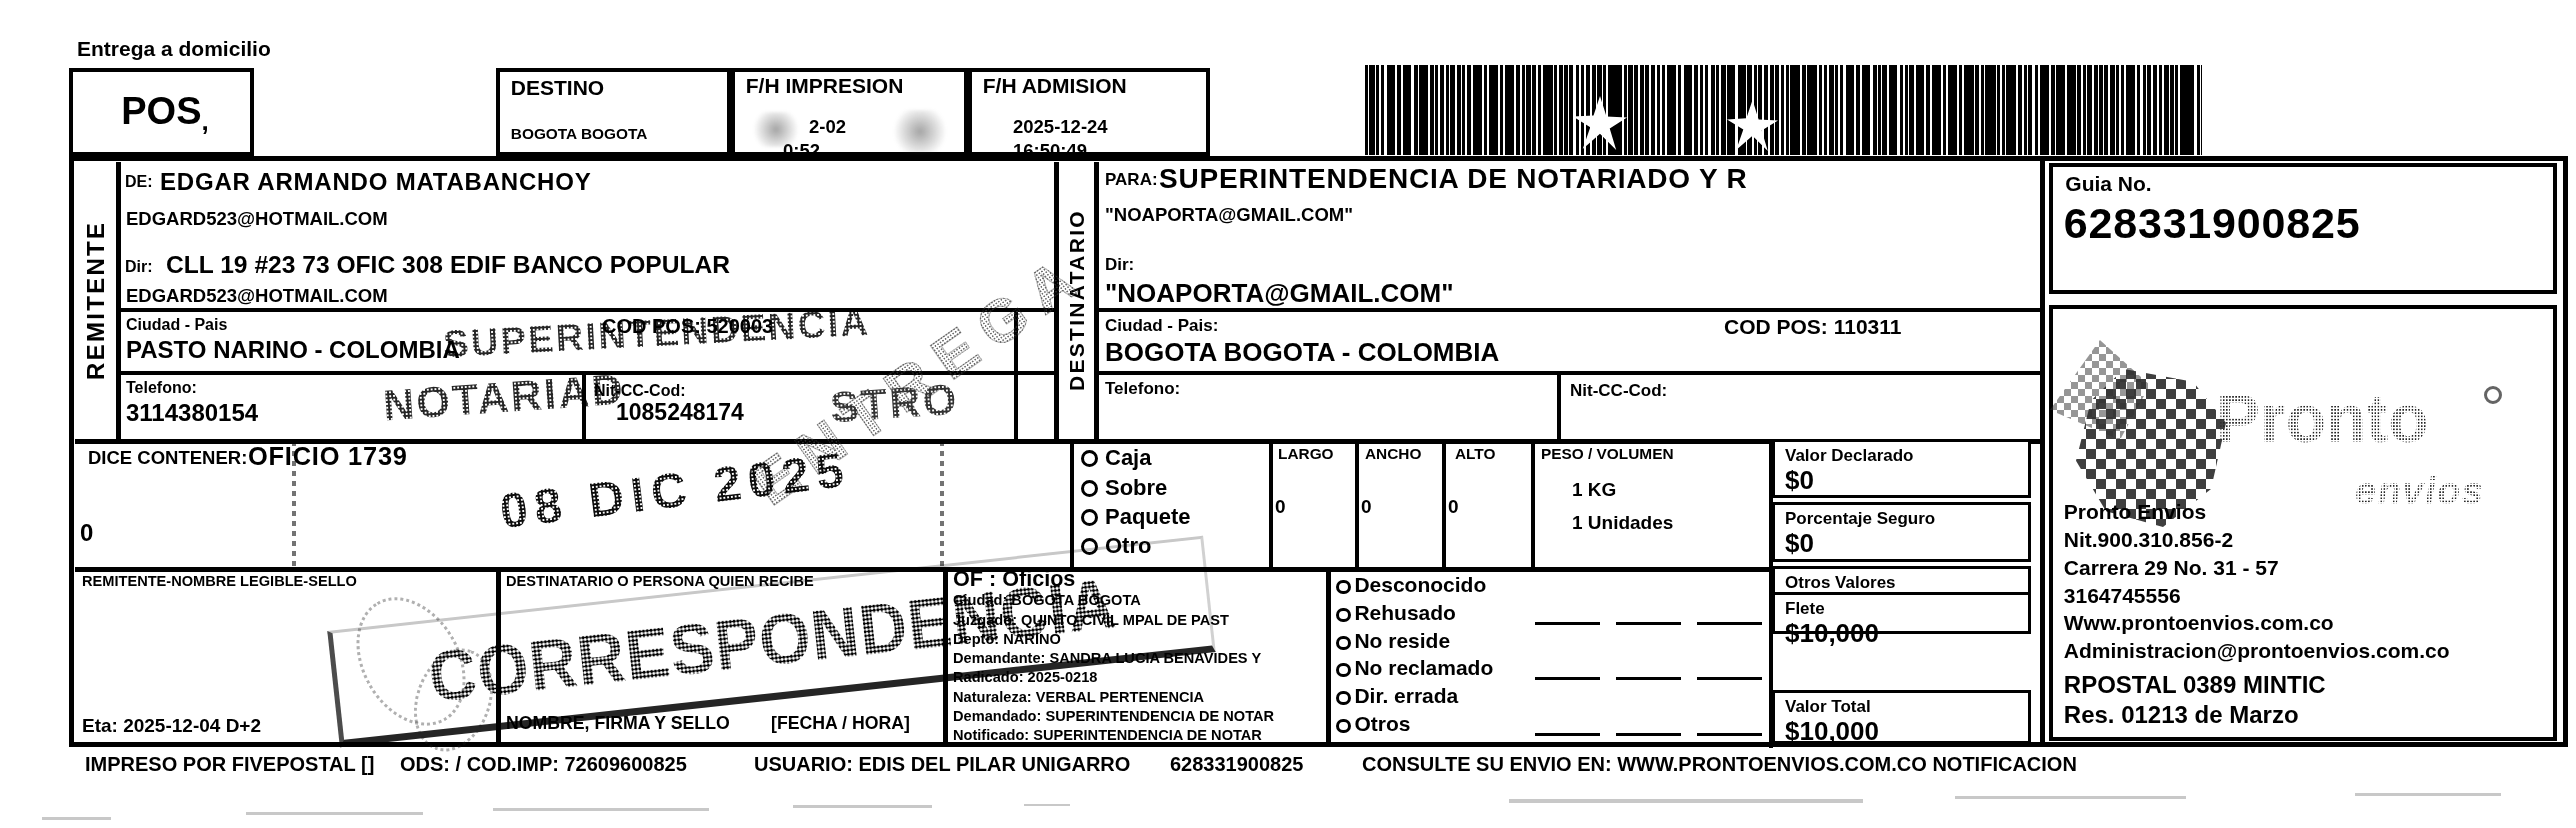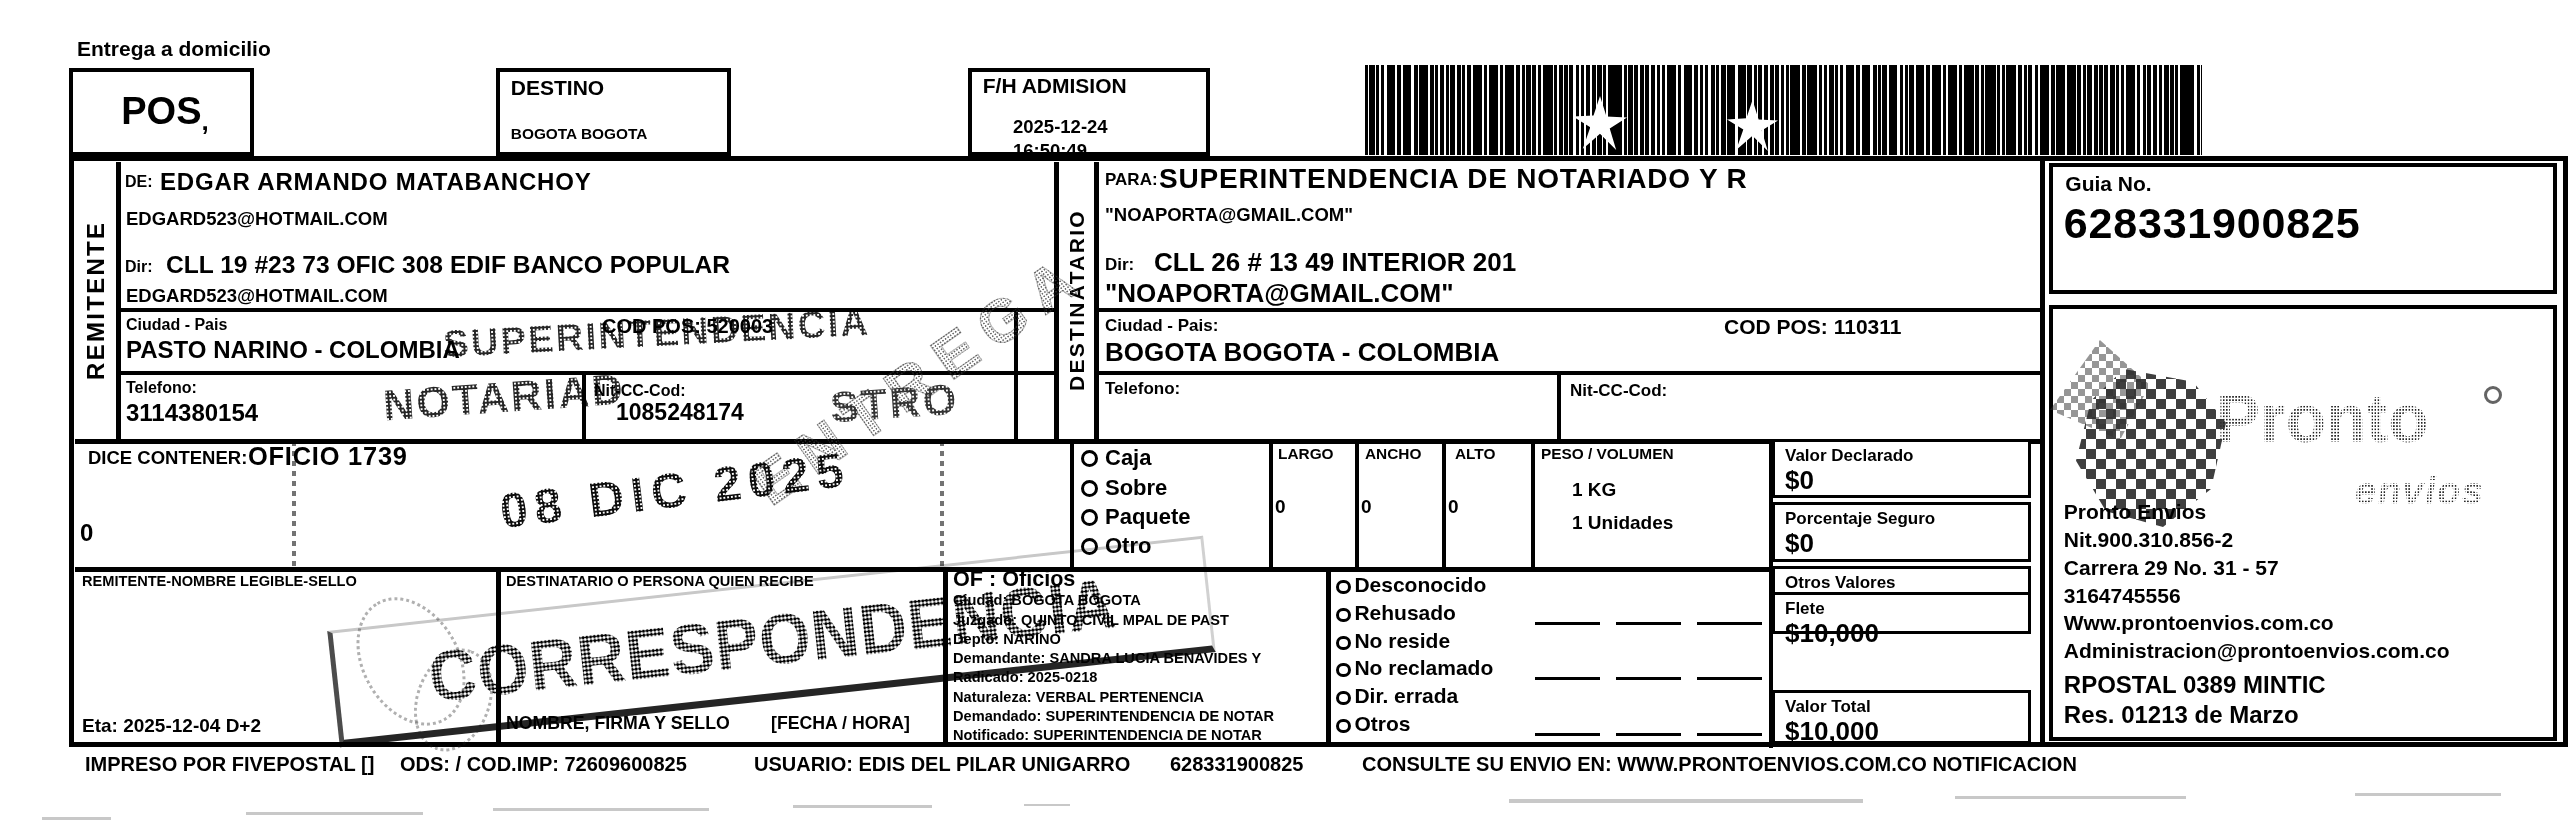--- a/index.html
+++ b/index.html
@@ -56,20 +56,27 @@
     <span class="t" style="position:static;font-size:38px;">POS</span>
     <span class="t" style="position:static;font-size:26px;margin-top:20px;">,</span>
   </div>
 
 
   <div class="box" style="left:496px;top:68px;width:235px;height:88px;">
     <div class="t" style="left:10.8px;top:4.6px;font-size:21px;">DESTINO</div>
     <div class="t" style="left:10.8px;top:54px;font-size:15.4px;">BOGOTA BOGOTA</div>
   </div>
 
+  <div class="box" style="left:731px;top:68px;width:237px;height:88px;">
+    <div class="t" style="left:10.8px;top:3.1px;font-size:21px;">F/H IMPRESION</div>
+    <div class="t" style="left:74px;top:45px;font-size:18.5px;">2-02</div>
+    <div class="t" style="left:48px;top:69px;font-size:18.5px;">0:52</div>
+    <div class="smudge" style="left:14px;top:40px;width:54px;height:35px;"></div>
+    <div class="smudge" style="left:154px;top:38px;width:62px;height:43px;"></div>
+  </div>
 
   <div class="box" style="left:968px;top:68px;width:242px;height:88px;">
     <div class="t" style="left:10.8px;top:3.1px;font-size:21px;">F/H ADMISION</div>
     <div class="t" style="left:41px;top:45px;font-size:18.5px;">2025-12-24</div>
     <div class="t" style="left:41px;top:69px;font-size:18.5px;">16:50:49</div>
   </div>
 
   <div class="barcode">
     <div class="bc-defect" style="left:208px;top:31px;width:54px;height:54px;clip-path:polygon(50% 0,62% 38%,100% 40%,68% 60%,80% 100%,50% 70%,18% 98%,32% 58%,0 38%,38% 36%);"></div>
     <div class="bc-defect" style="left:362px;top:35px;width:51px;height:51px;clip-path:polygon(50% 0,62% 38%,100% 40%,68% 60%,80% 100%,50% 70%,18% 98%,32% 58%,0 38%,38% 36%);"></div>
@@ -100,21 +107,20 @@
   <div class="t" style="left:126px;top:380px;font-size:16px;">Telefono:</div>
   <div class="t" style="left:126px;top:400px;font-size:24px;">3114380154</div>
   <div class="vl" style="left:582px;top:375px;height:64px;width:3.8px;"></div>
   <div class="t" style="left:594px;top:383px;font-size:16px;">Nit-CC-Cod:</div>
   <div class="t" style="left:616px;top:400px;font-size:23px;">1085248174</div>
 
   <div class="t" style="left:1105px;top:171px;font-size:17px;">PARA:</div>
   <div class="t" style="left:1159px;top:164px;font-size:28px;letter-spacing:0.8px;">SUPERINTENDENCIA DE NOTARIADO Y R</div>
   <div class="t" style="left:1105px;top:205px;font-size:18.5px;">"NOAPORTA@GMAIL.COM"</div>
   <div class="t" style="left:1105px;top:256px;font-size:17px;">Dir:</div>
-  <div class="t" style="left:1154px;top:249px;font-size:26px;">CLL 26 # 13 49 INTERIOR 201</div>
   <div class="t" style="left:1105px;top:280px;font-size:26px;">"NOAPORTA@GMAIL.COM"</div>
 
   <div class="hl" style="left:1099px;top:308px;width:941px;height:3.8px;"></div>
   <div class="t" style="left:1105px;top:317px;font-size:17px;">Ciudad - Pais:</div>
   <div class="t" style="left:1105px;top:339px;font-size:26px;">BOGOTA BOGOTA - COLOMBIA</div>
   <div class="t" style="left:1724px;top:316px;font-size:21px;">COD POS: 110311</div>
   <div class="hl" style="left:1099px;top:371px;width:941px;height:3.8px;"></div>
   <div class="t" style="left:1105px;top:380px;font-size:17px;">Telefono:</div>
   <div class="vl" style="left:1557px;top:375px;height:64px;width:3.8px;"></div>
   <div class="t" style="left:1570px;top:382px;font-size:17px;">Nit-CC-Cod:</div>

